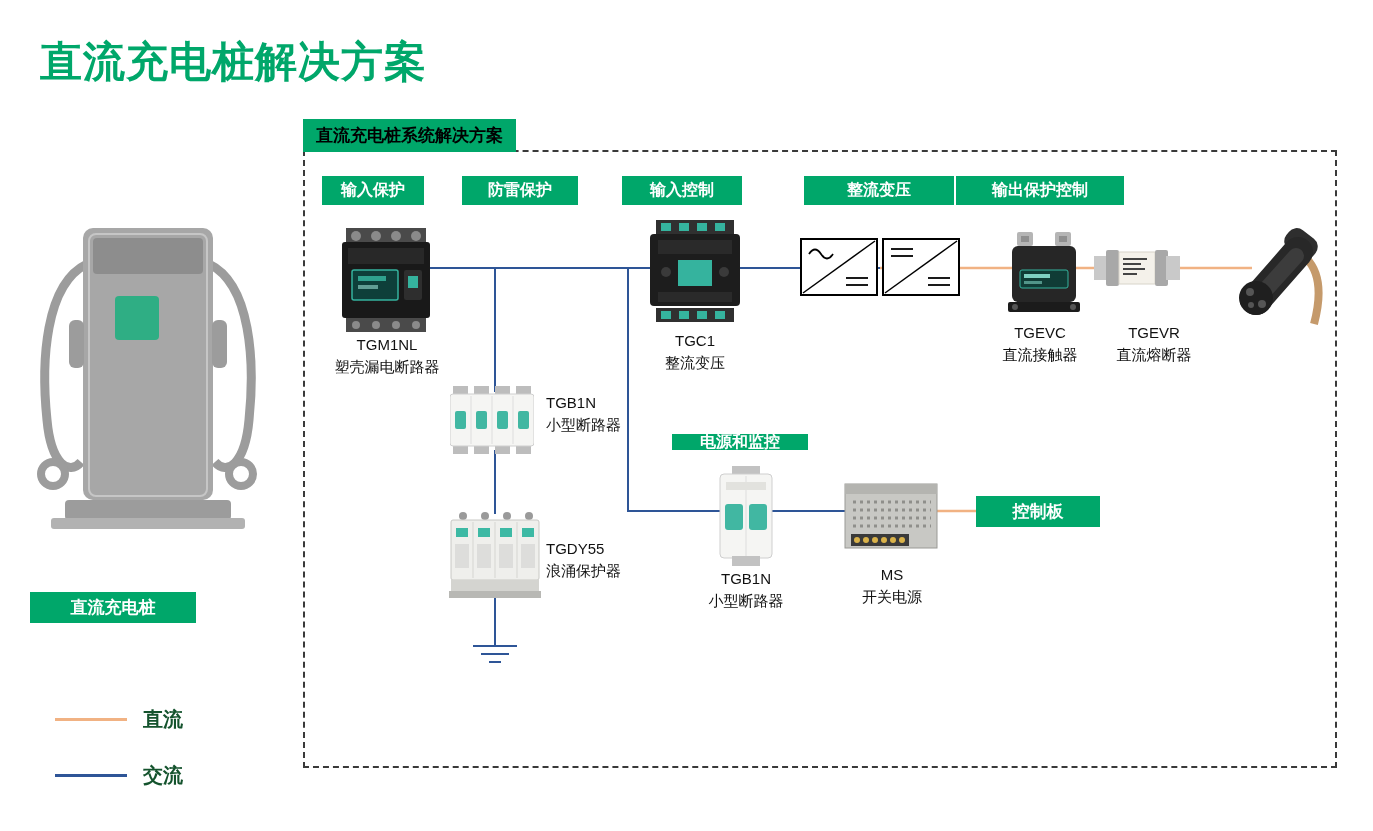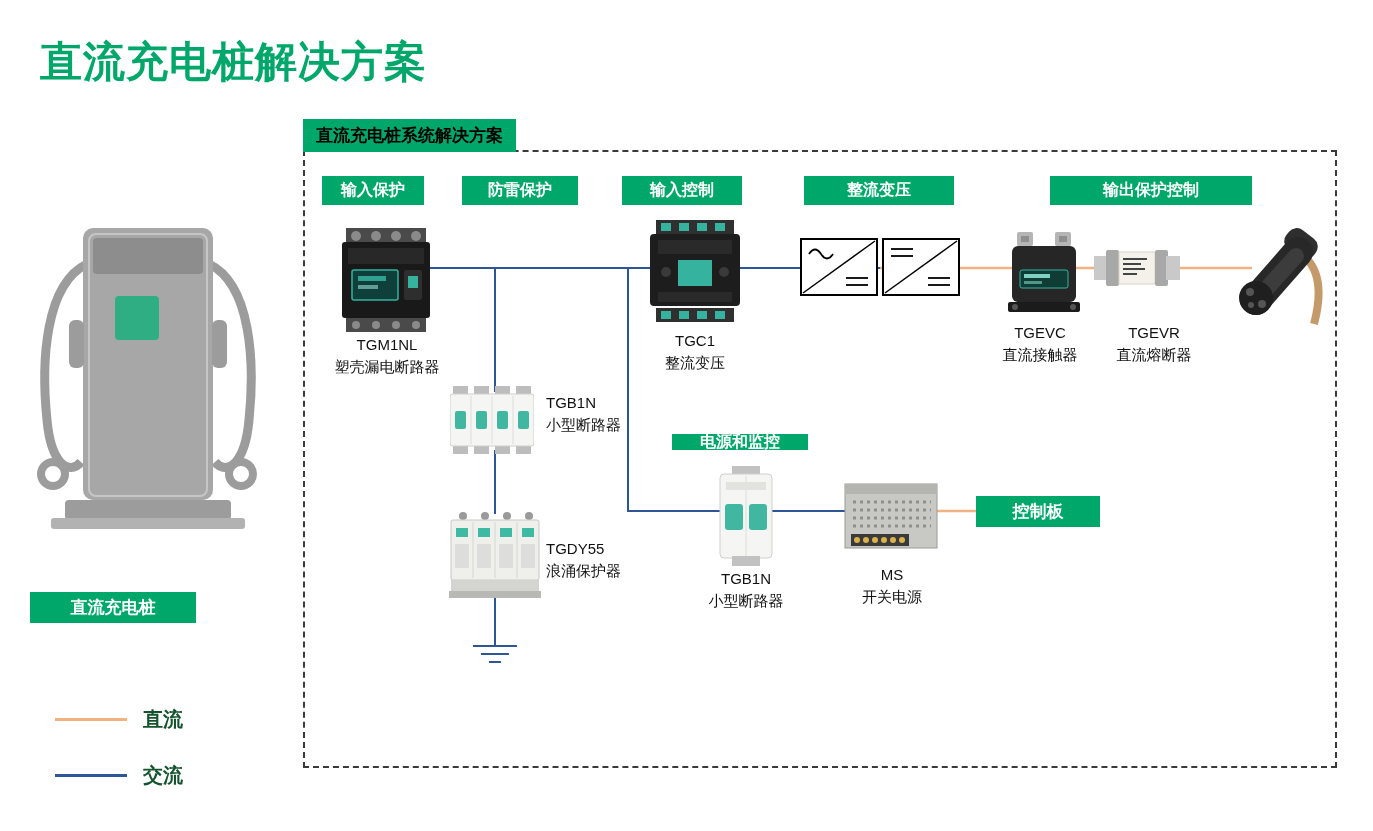--- a/index.html
+++ b/index.html
@@ -82,21 +82,21 @@
     <path class="wire-ac" d="M473 646 H517 M481 654 H509 M489 662 H501"></path>
     <path class="wire-ac" d="M628 268 V511 H845"></path>
     <path class="wire-dc" d="M880 268 H1252"></path>
     <path class="wire-dc" d="M936 511 H978"></path>
   </svg>
 
   <div class="badge" style="left:322px;top:176px;width:102px">输入保护</div>
   <div class="badge" style="left:462px;top:176px;width:116px">防雷保护</div>
   <div class="badge" style="left:622px;top:176px;width:120px">输入控制</div>
   <div class="badge" style="left:804px;top:176px;width:150px">整流变压</div>
-  <div class="badge" style="left:1050px;top:176px;width:202px">输出保护控制</div>
+  <div class="badge" style="left:956px;top:176px;width:168px">输出保护控制</div>
   <div class="badge" style="left:672px;top:434px;width:136px;height:16px">电源和监控</div>
   <div class="badge" style="left:976px;top:496px;width:124px;height:31px;font-size:17px">控制板</div>
 
   <svg class="comp" style="left:340px;top:226px" width="92" height="108" viewBox="0 0 92 108">
     <rect x="6" y="2" width="80" height="16" fill="#4a4a4a"></rect>
     <circle cx="16" cy="10" r="5" fill="#8a8a8a"></circle>
       <circle cx="36" cy="10" r="5" fill="#8a8a8a"></circle>
     <circle cx="56" cy="10" r="5" fill="#8a8a8a"></circle>
       <circle cx="76" cy="10" r="5" fill="#8a8a8a"></circle>
     <rect x="2" y="16" width="88" height="76" rx="3" fill="#191919"></rect>

